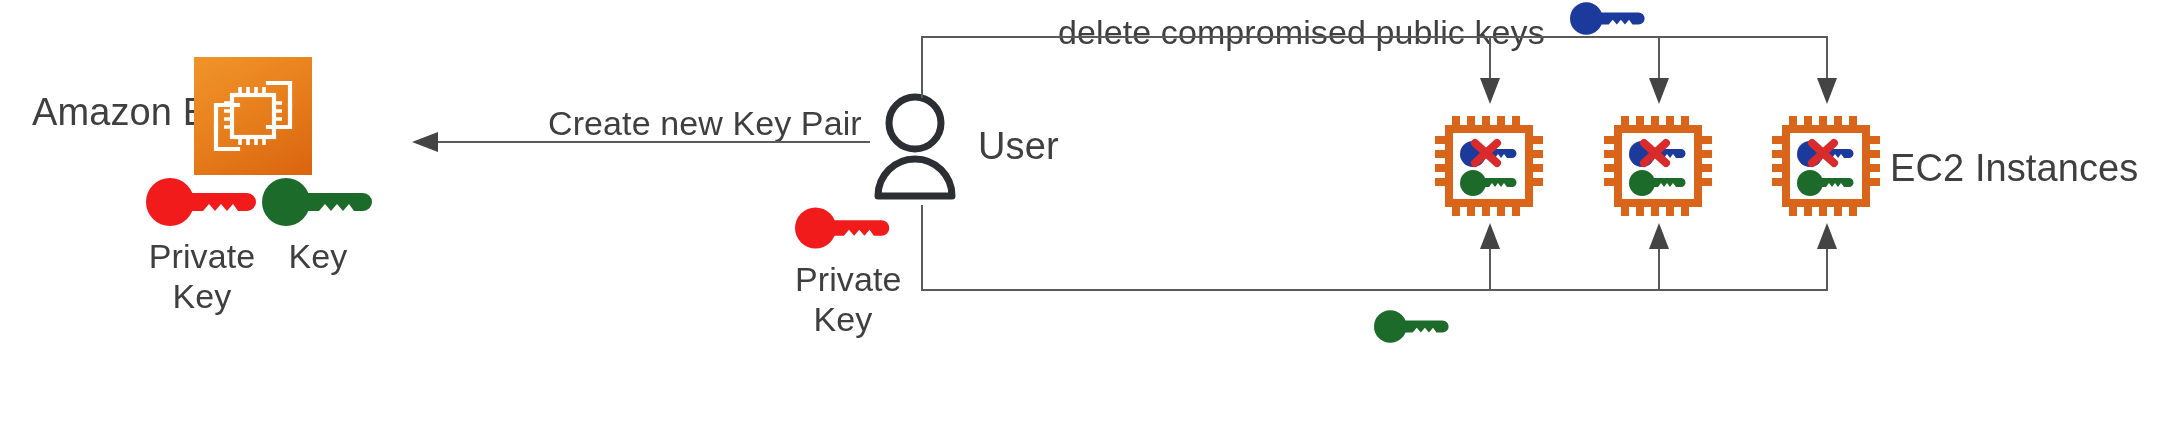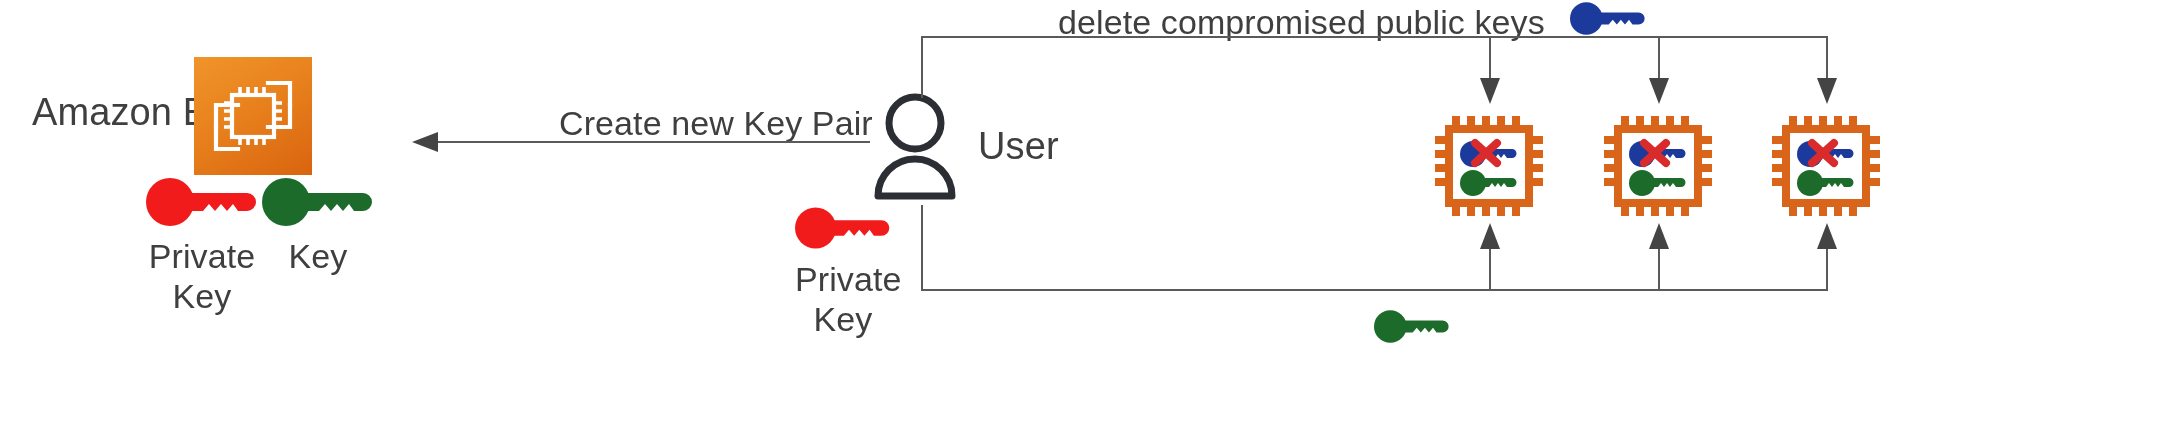--- a/index.html
+++ b/index.html
@@ -97,21 +97,21 @@
       <g fill="#1c6b2b">
         <circle cx="24" cy="24" r="24"></circle>
         <path d="M40 15 H101 a7 7 0 0 1 0 18 H92 l-5-7 -6 7 -6-7 -6 7 -6-7 -6 7 H40 Z"></path>
       </g>
     </svg>
     <div class="label label-center" style="width:112px; margin-top:10px;">
       <div>Key</div>
     </div>
   </div>
 
-  <div class="abs label" style="left:548px; top:103px;margin-left:11px;">Create new Key Pair</div>
+  <div class="abs label" style="left:548px; top:103px;">Create new Key Pair</div>
 
   <div class="wire wire-h" style="left:430px; top:141px; width:440px;"></div>
   <svg class="arrow" width="26" height="24" viewBox="0 0 26 24" style="left:412px; top:130px;">
     <path d="M0 12 L26 2 L26 22 Z" fill="#444"></path>
   </svg>
 
   <div class="abs" style="left:872px; top:92px;">
     <svg class="user-glyph" width="86" height="112" viewBox="0 0 86 112" aria-hidden="true">
       <circle cx="43" cy="31" r="26" fill="none" stroke="#2b2f33" stroke-width="7"></circle>
       <path d="M6 104 a37 37 0 0 1 74 0 Z" fill="none" stroke="#2b2f33" stroke-width="7" stroke-linejoin="round"></path>
@@ -125,21 +125,21 @@
         <circle cx="24" cy="24" r="24"></circle>
         <path d="M40 15 H101 a7 7 0 0 1 0 18 H92 l-5-7 -6 7 -6-7 -6 7 -6-7 -6 7 H40 Z"></path>
       </g>
     </svg>
     <div class="label label-center" style="width:96px; margin-top:10px;">
       <div>Private</div>
       <div>Key</div>
     </div>
   </div>
 
-  <div class="abs label" style="left:1058px; top:2px;">delete compromised public keys</div>
+  <div class="abs label" style="left:1058px; top:12px;">delete compromised public keys</div>
   <div class="abs" style="left:1570px; top:2px;">
     <svg class="key" width="76" height="33" viewBox="0 0 112 48" aria-hidden="true">
       <g fill="#1b3a9c">
         <circle cx="24" cy="24" r="24"></circle>
         <path d="M40 15 H101 a7 7 0 0 1 0 18 H92 l-5-7 -6 7 -6-7 -6 7 -6-7 -6 7 H40 Z"></path>
       </g>
     </svg>
   </div>
 
   <div class="wire wire-v" style="left:921px; top:36px; height:62px;"></div>
@@ -243,14 +243,15 @@
         <path d="M53 39 H83 a4 4 0 0 1 0 9 h-5 l-3-4 -3 4 -3-4 -3 4 -3-4 -3 4 H53 Z" fill="#1b3a9c"></path>
         <path d="M46 33 L68 53 M68 33 L46 53" stroke="#d92b2b" stroke-width="8" stroke-linecap="round"></path>
       </g>
       <g fill="#1c6b2b">
         <circle cx="44" cy="73" r="13"></circle>
         <path d="M53 68 H83 a4 4 0 0 1 0 9 h-5 l-3-4 -3 4 -3-4 -3 4 -3-4 -3 4 H53 Z"></path>
       </g>
     </svg>
   </div>
 
+  <div class="abs label label-lg" style="left:1890px; top:146px;">EC2 Instances</div>
 
 </div>
 
 </body></html>

